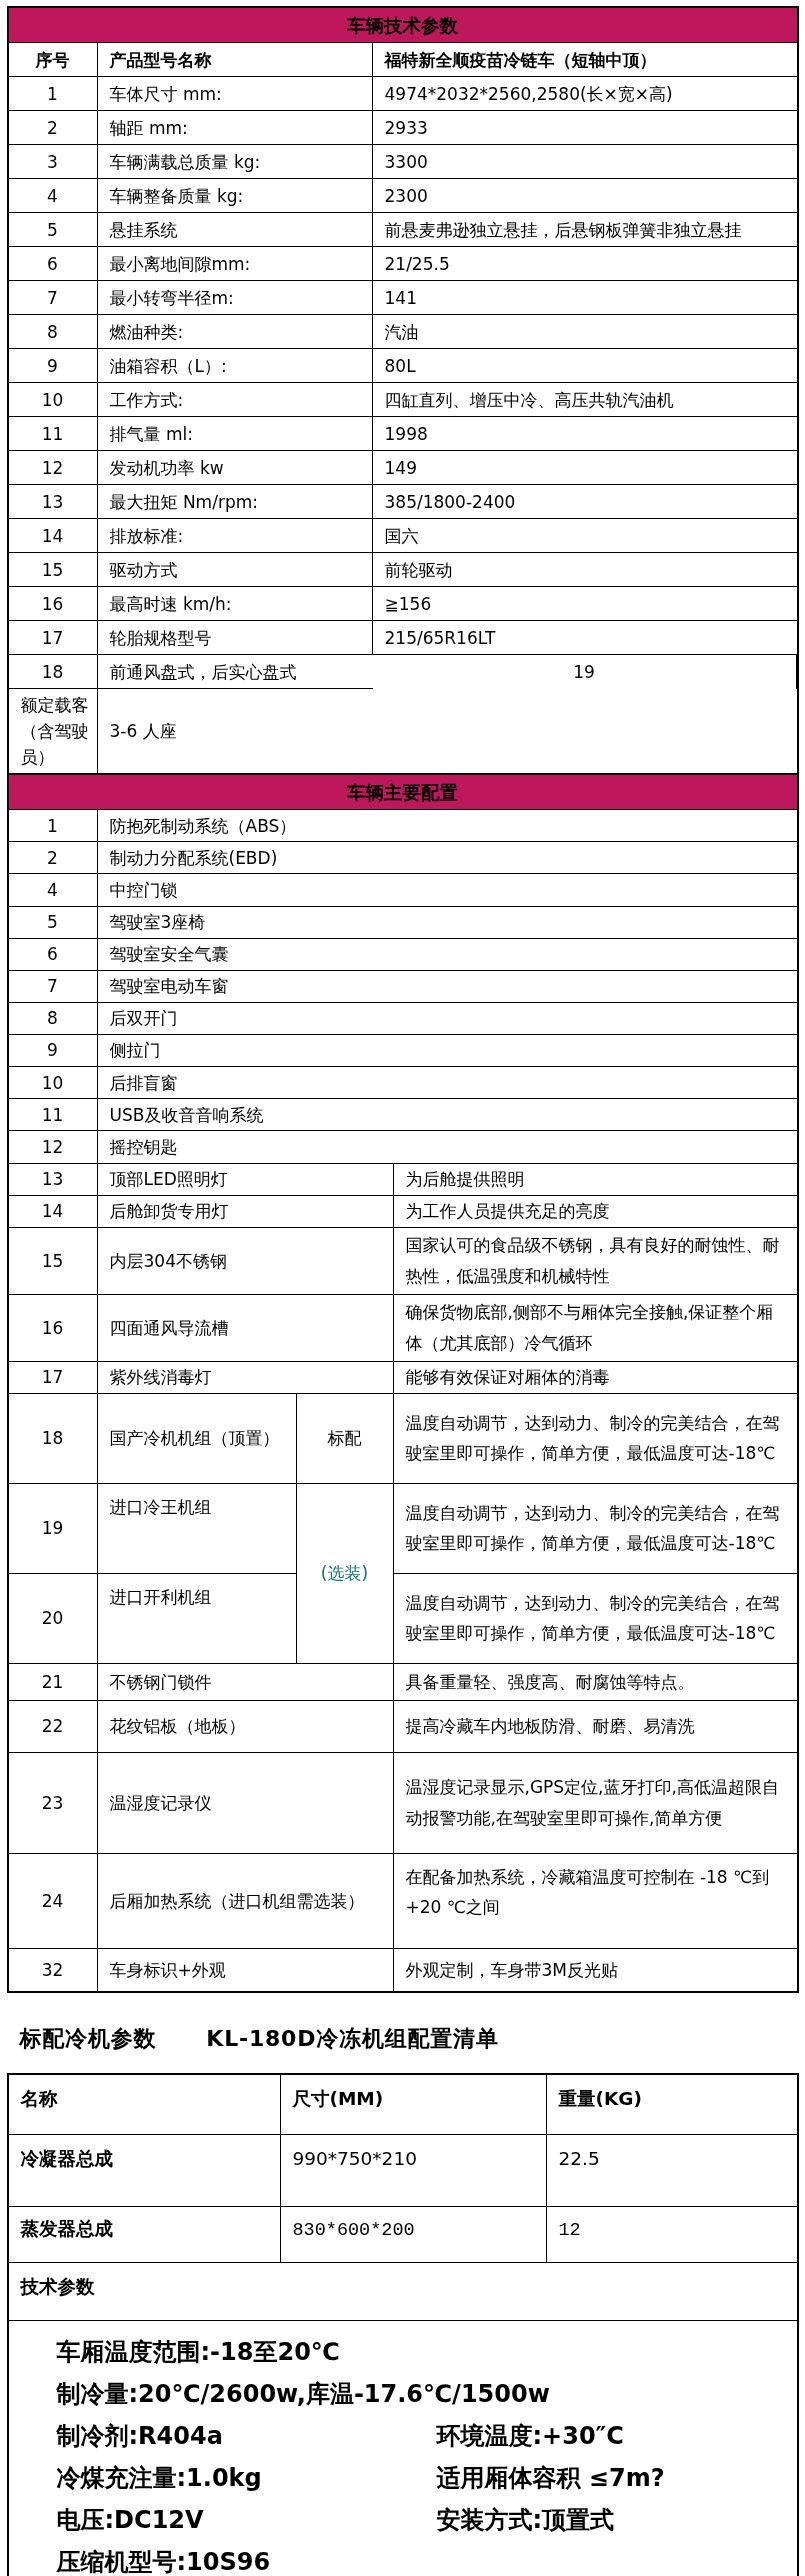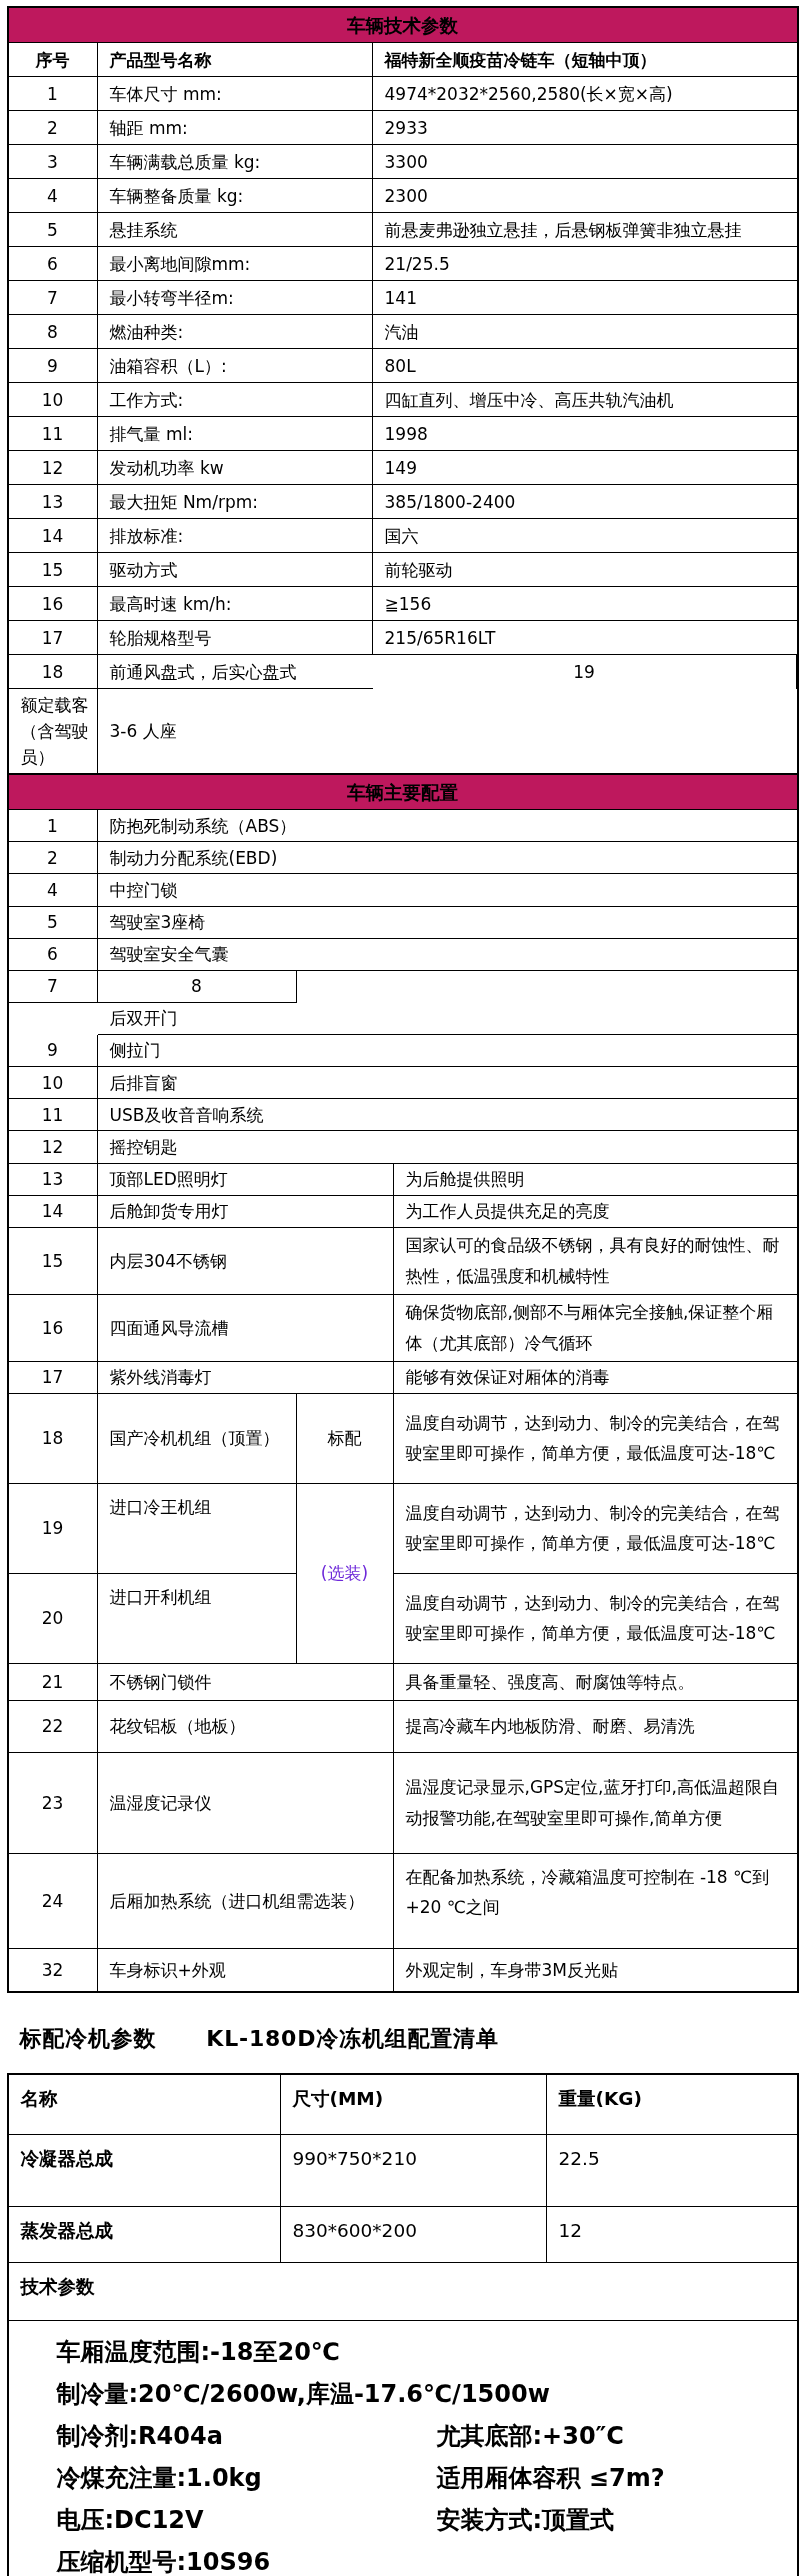--- a/index.html
+++ b/index.html
@@ -36,21 +36,21 @@
 
   .t1grid{grid-template-columns:89px 275px 1fr;}
   .r40{min-height:34px;}
 
   .cfggrid{grid-template-columns:89px 199px 97px 1fr;margin-top:0;}
   .c24{grid-column:2/5;}
   .c23{grid-column:2/4;}
   .c4{grid-column:4;}
   .tagcell{justify-content:center;padding:2.4px 3.2px;}
   .tagspan{grid-row:span 2;}
-  .red{color:#6d28d9;}
+  .red{color:#0f766e;}
   .mh40{min-height:32px;}
   .mh46{min-height:37px;}
   .mh52{min-height:42px;}
   .mh64{min-height:52px;}
   .mh72{min-height:58px;}
   .mh112{min-height:90px;}
   .mh118{min-height:95px;}
   .mh126{min-height:101px;}
   .tall{line-height:1.8;}
 
@@ -59,21 +59,21 @@
     font-size:22px;font-weight:bold;
     letter-spacing:0.8px;
   }
   .subtitle .gap{display:inline-block;width:50px;}
 
   .coolgrid{grid-template-columns:272px 266px 1fr;}
   .coolgrid .cell{align-items:flex-start;padding-top:9.7px;font-size:18.5px;}
   .coolhdr{font-weight:bold;min-height:60px;font-size:20px;}
   .coolname{font-weight:bold;}
   .rowA{min-height:72px;}
-  .rowB{min-height:56px;}
+  .rowB{min-height:56px;font-family:Liberation Mono, monospace;}
   .techhdr{
     grid-column:1/-1;font-weight:bold;font-size:22.5px;
     min-height:58px;padding-top:8px;
   }
   .specblock{
     grid-column:1/-1;display:block;
     min-height:280px;
     padding:13px 8px 8px 48px;
   }
   .spec-line{display:flex;font-size:24px;font-weight:bold;line-height:42px;white-space:nowrap;}
@@ -180,20 +180,21 @@
     <div class="cell cnum mh40">4</div>
     <div class="cell c24 lastcol">中控门锁</div>
 
     <div class="cell cnum mh40">5</div>
     <div class="cell c24 lastcol">驾驶室3座椅</div>
 
     <div class="cell cnum mh40">6</div>
     <div class="cell c24 lastcol">驾驶室安全气囊</div>
 
     <div class="cell cnum mh40">7</div>
+    <div class="cell c24 lastcol">驾驶室电动车窗</div>
 
     <div class="cell cnum mh40">8</div>
     <div class="cell c24 lastcol">后双开门</div>
 
     <div class="cell cnum mh40">9</div>
     <div class="cell c24 lastcol">侧拉门</div>
 
     <div class="cell cnum mh40">10</div>
     <div class="cell c24 lastcol">后排盲窗</div>
 
@@ -281,21 +282,21 @@
       <div class="spec-line">
           <span class="sl">车厢温度范围:-18至20℃</span>
           <span class="sr"></span>
         </div>
       <div class="spec-line">
           <span class="sl">制冷量:20℃/2600w,库温-17.6℃/1500w</span>
           <span class="sr"></span>
         </div>
       <div class="spec-line">
           <span class="sl">制冷剂:R404a</span>
-          <span class="sr">尤其底部:+30″C</span>
+          <span class="sr">环境温度:+30″C</span>
         </div>
       <div class="spec-line">
           <span class="sl">冷煤充注量:1.0kg</span>
           <span class="sr">适用厢体容积 ≤7m?</span>
         </div>
       <div class="spec-line">
           <span class="sl">电压:DC12V</span>
           <span class="sr">安装方式:顶置式</span>
         </div>
       <div class="spec-line">

